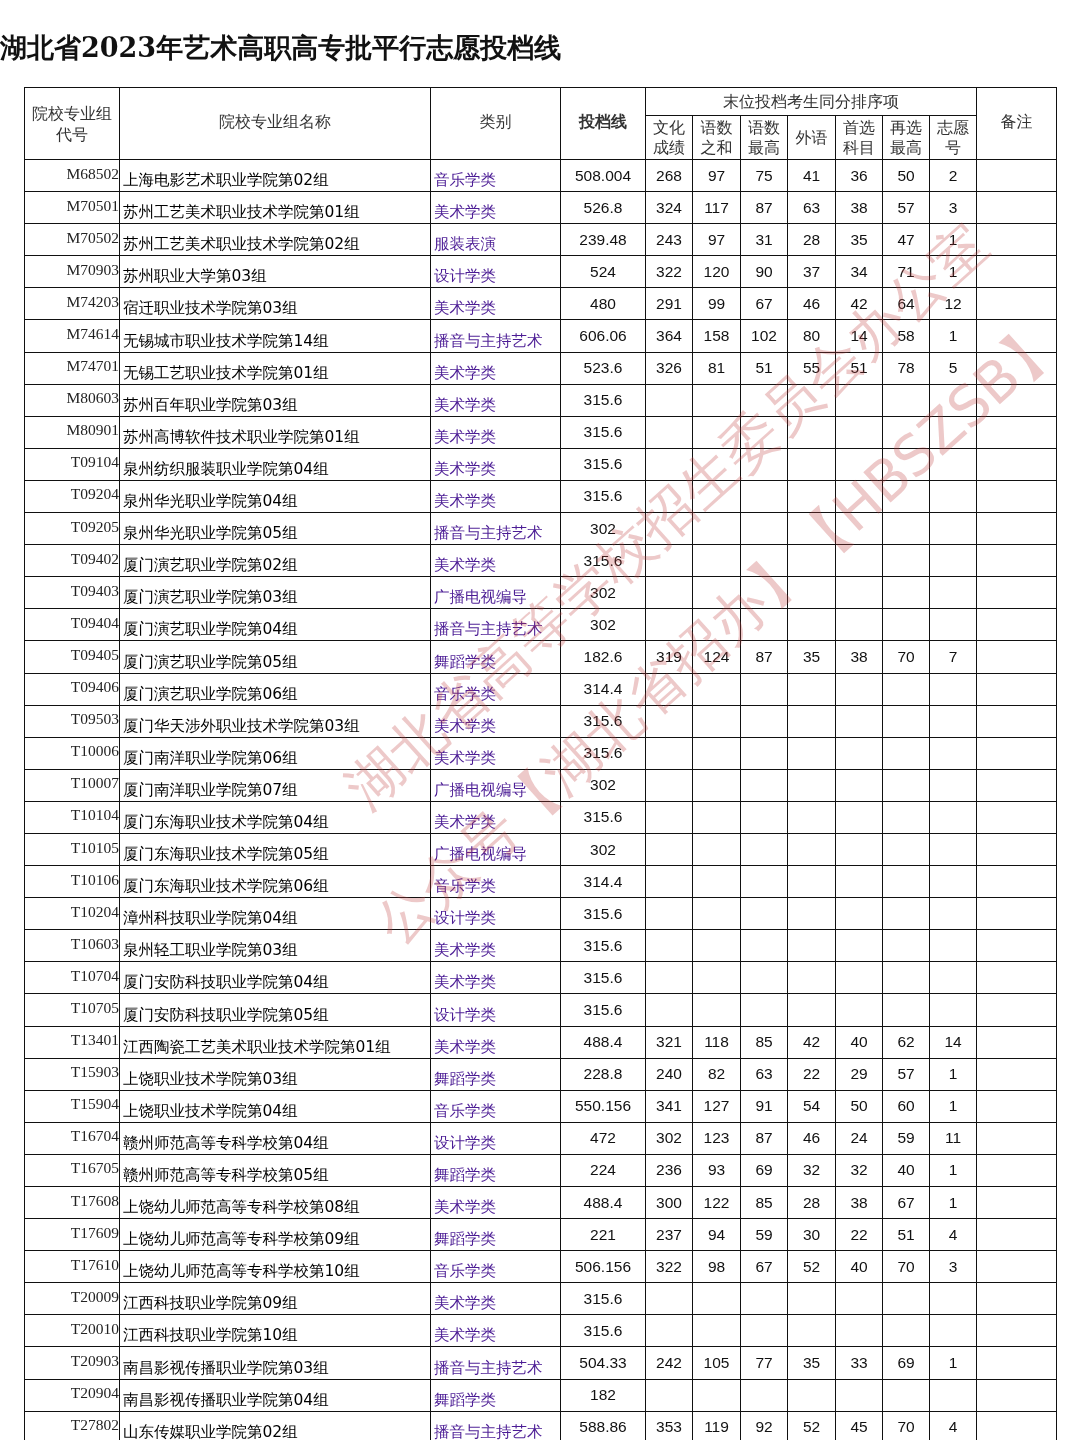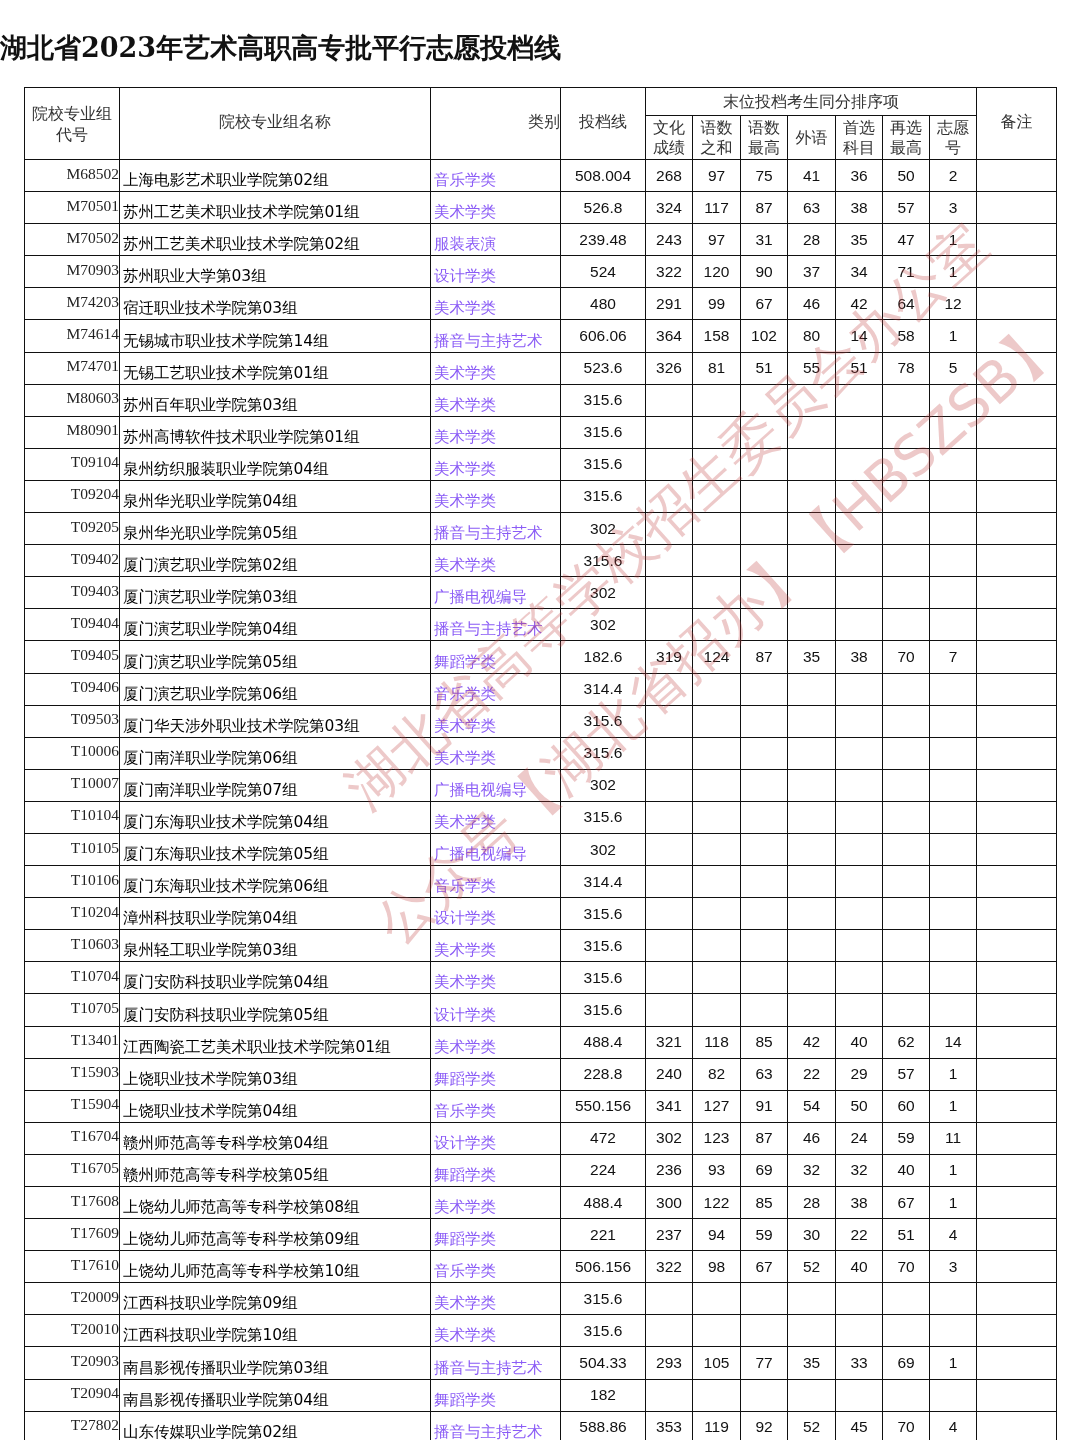--- a/index.html
+++ b/index.html
@@ -5,21 +5,21 @@
     html, body { margin:0; padding:0; background:#ffffff; }
     body { width:1080px; height:1440px; position:relative; overflow:hidden; font-family:"DejaVu Serif", serif; color:#111; }
     .title { position:absolute; left:0; top:30px; width:1080px; text-align:left; font-family:"DejaVu Serif", serif; font-weight:bold; font-size:27px; letter-spacing:0px; color:#111; }
     table.grid { position:absolute; left:24px; top:87px; border-collapse:collapse; table-layout:fixed; width:1032px; }
     table.grid td, table.grid th { border:1.6px solid #111; padding:0; overflow:hidden; white-space:nowrap; }
     table.grid th { font-weight:normal; font-size:16px; color:#333; line-height:20px; vertical-align:middle; text-align:center; font-family:"DejaVu Sans", sans-serif; }
     table.grid th.top { vertical-align:top; padding-top:8px; }
     table.grid td { height:27.1px; font-size:15.5px; vertical-align:bottom; }
     td.code { text-align:right; font-family:"Liberation Serif", serif; font-size:15px; color:#222; padding-bottom:4px !important; vertical-align:middle !important; }
     td.name { text-align:left; padding-left:3px !important; font-family:"DejaVu Sans", sans-serif; font-size:15px; color:#000000; }
-    td.cat { text-align:left; padding-left:3px !important; font-family:"DejaVu Sans", sans-serif; font-size:15px; color:#8b5cf6; }
+    td.cat { text-align:left; padding-left:3px !important; font-family:"DejaVu Sans", sans-serif; font-size:15px; color:#4c1d95; }
     td.num { text-align:center; font-family:"Liberation Sans", sans-serif; font-size:16.5px; color:#111; vertical-align:middle !important; }
     td.note { }
     .watermark { position:absolute; left:0; top:0; width:1080px; height:1440px; pointer-events:none; }
     .wm-line { position:absolute; white-space:nowrap; color:rgba(190,60,60,0.28); font-family:"DejaVu Sans", sans-serif; font-size:56px; transform-origin:left top; }
   </style>
 </head>
 <body>
 
 <div class="title">湖北省2023年艺术高职高专批平行志愿投档线</div>
 
@@ -38,22 +38,22 @@
     <col style="width:47px">
     <col style="width:80px">
   </colgroup>
   <thead>
     <tr style="height:28px">
       <th rowspan="2" style="height:70px;line-height:21px;margin-left:20px;">
         <div>院校专业组</div>
         <div>代号</div>
       </th>
       <th rowspan="2" class="top" style="padding-top:24px;">院校专业组名称</th>
-      <th rowspan="2" class="top" style="padding-top:24px;text-align:right;">类别</th>
-      <th rowspan="2" class="top" style="padding-top:24px;">投档线</th>
+      <th rowspan="2" class="top" style="padding-top:24px;">类别</th>
+      <th rowspan="2" class="top" style="padding-top:24px;font-weight:bold;">投档线</th>
       <th colspan="7" style="height:26px;">末位投档考生同分排序项</th>
       <th rowspan="2" class="top" style="padding-top:24px;">备注</th>
     </tr>
     <tr style="height:44px">
       <th>
           <div>文化</div>
           <div>成绩</div>
         </th>
       <th>
           <div>语数</div>
@@ -597,21 +597,21 @@
         <td class="num"></td>
         <td class="num"></td>
         <td class="num"></td>
         <td class="note"></td>
       </tr>
       <tr>
         <td class="code">T20903</td>
         <td class="name">南昌影视传播职业学院第03组</td>
         <td class="cat">播音与主持艺术</td>
         <td class="num">504.33</td>
-        <td class="num">293</td>
+        <td class="num">242</td>
         <td class="num">105</td>
         <td class="num">77</td>
         <td class="num">35</td>
         <td class="num">33</td>
         <td class="num">69</td>
         <td class="num">1</td>
         <td class="note"></td>
       </tr>
       <tr>
         <td class="code">T20904</td>

